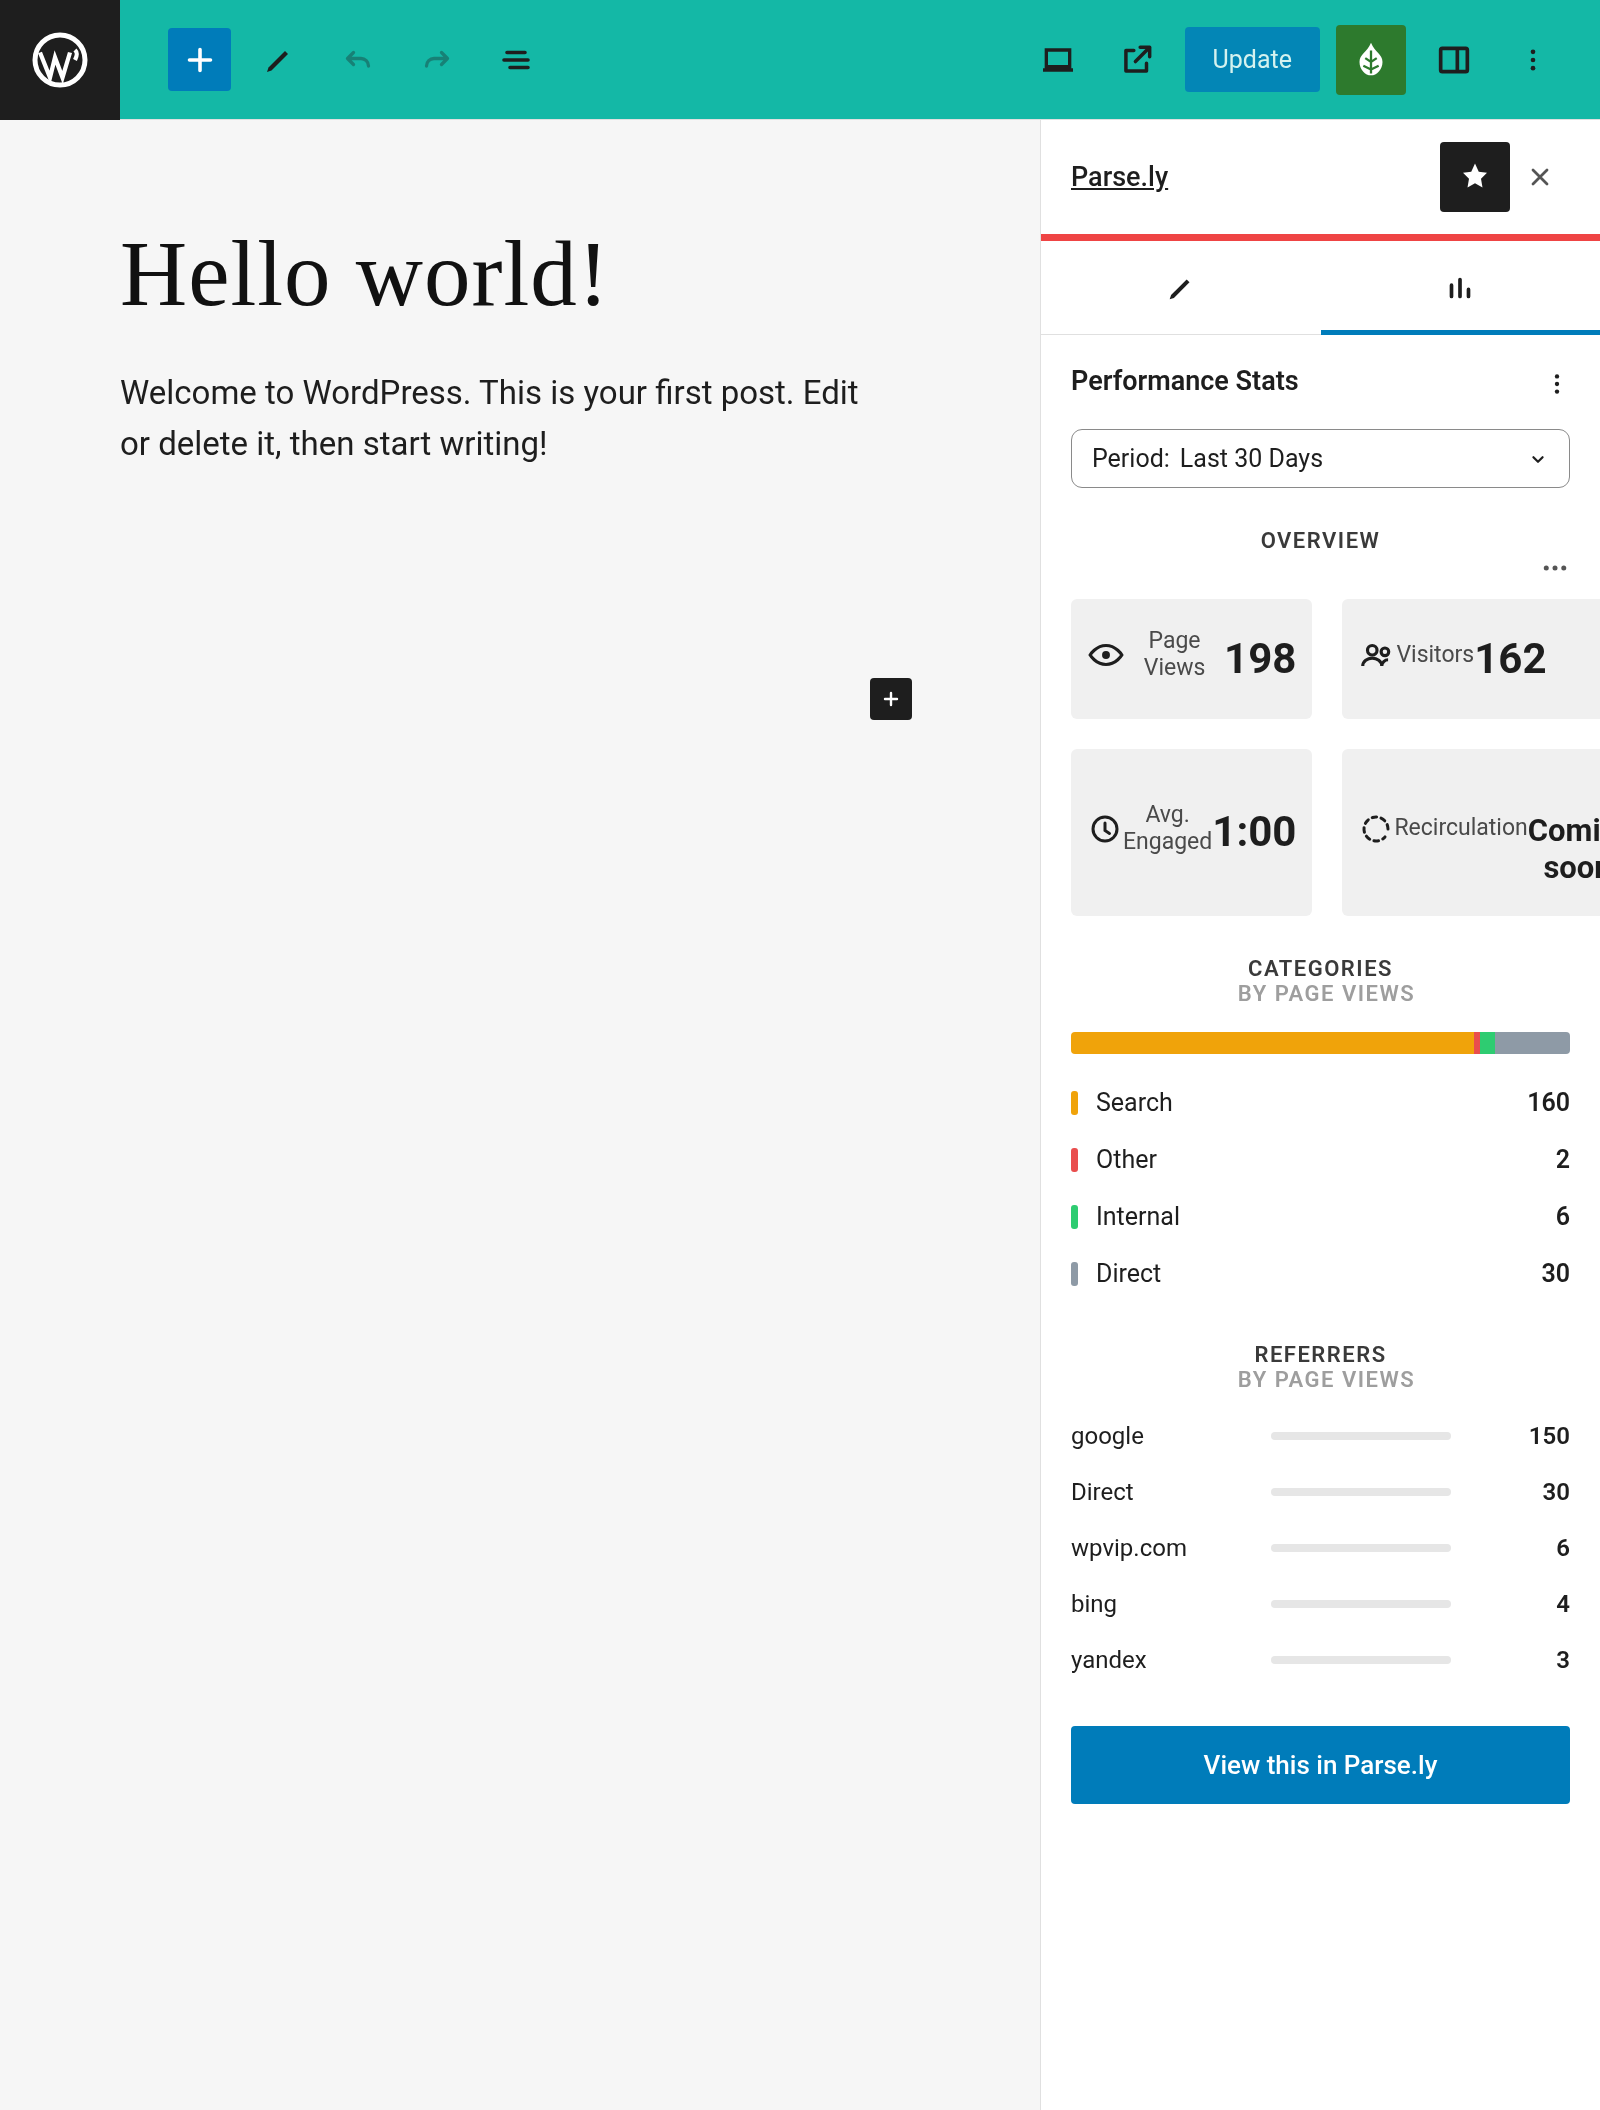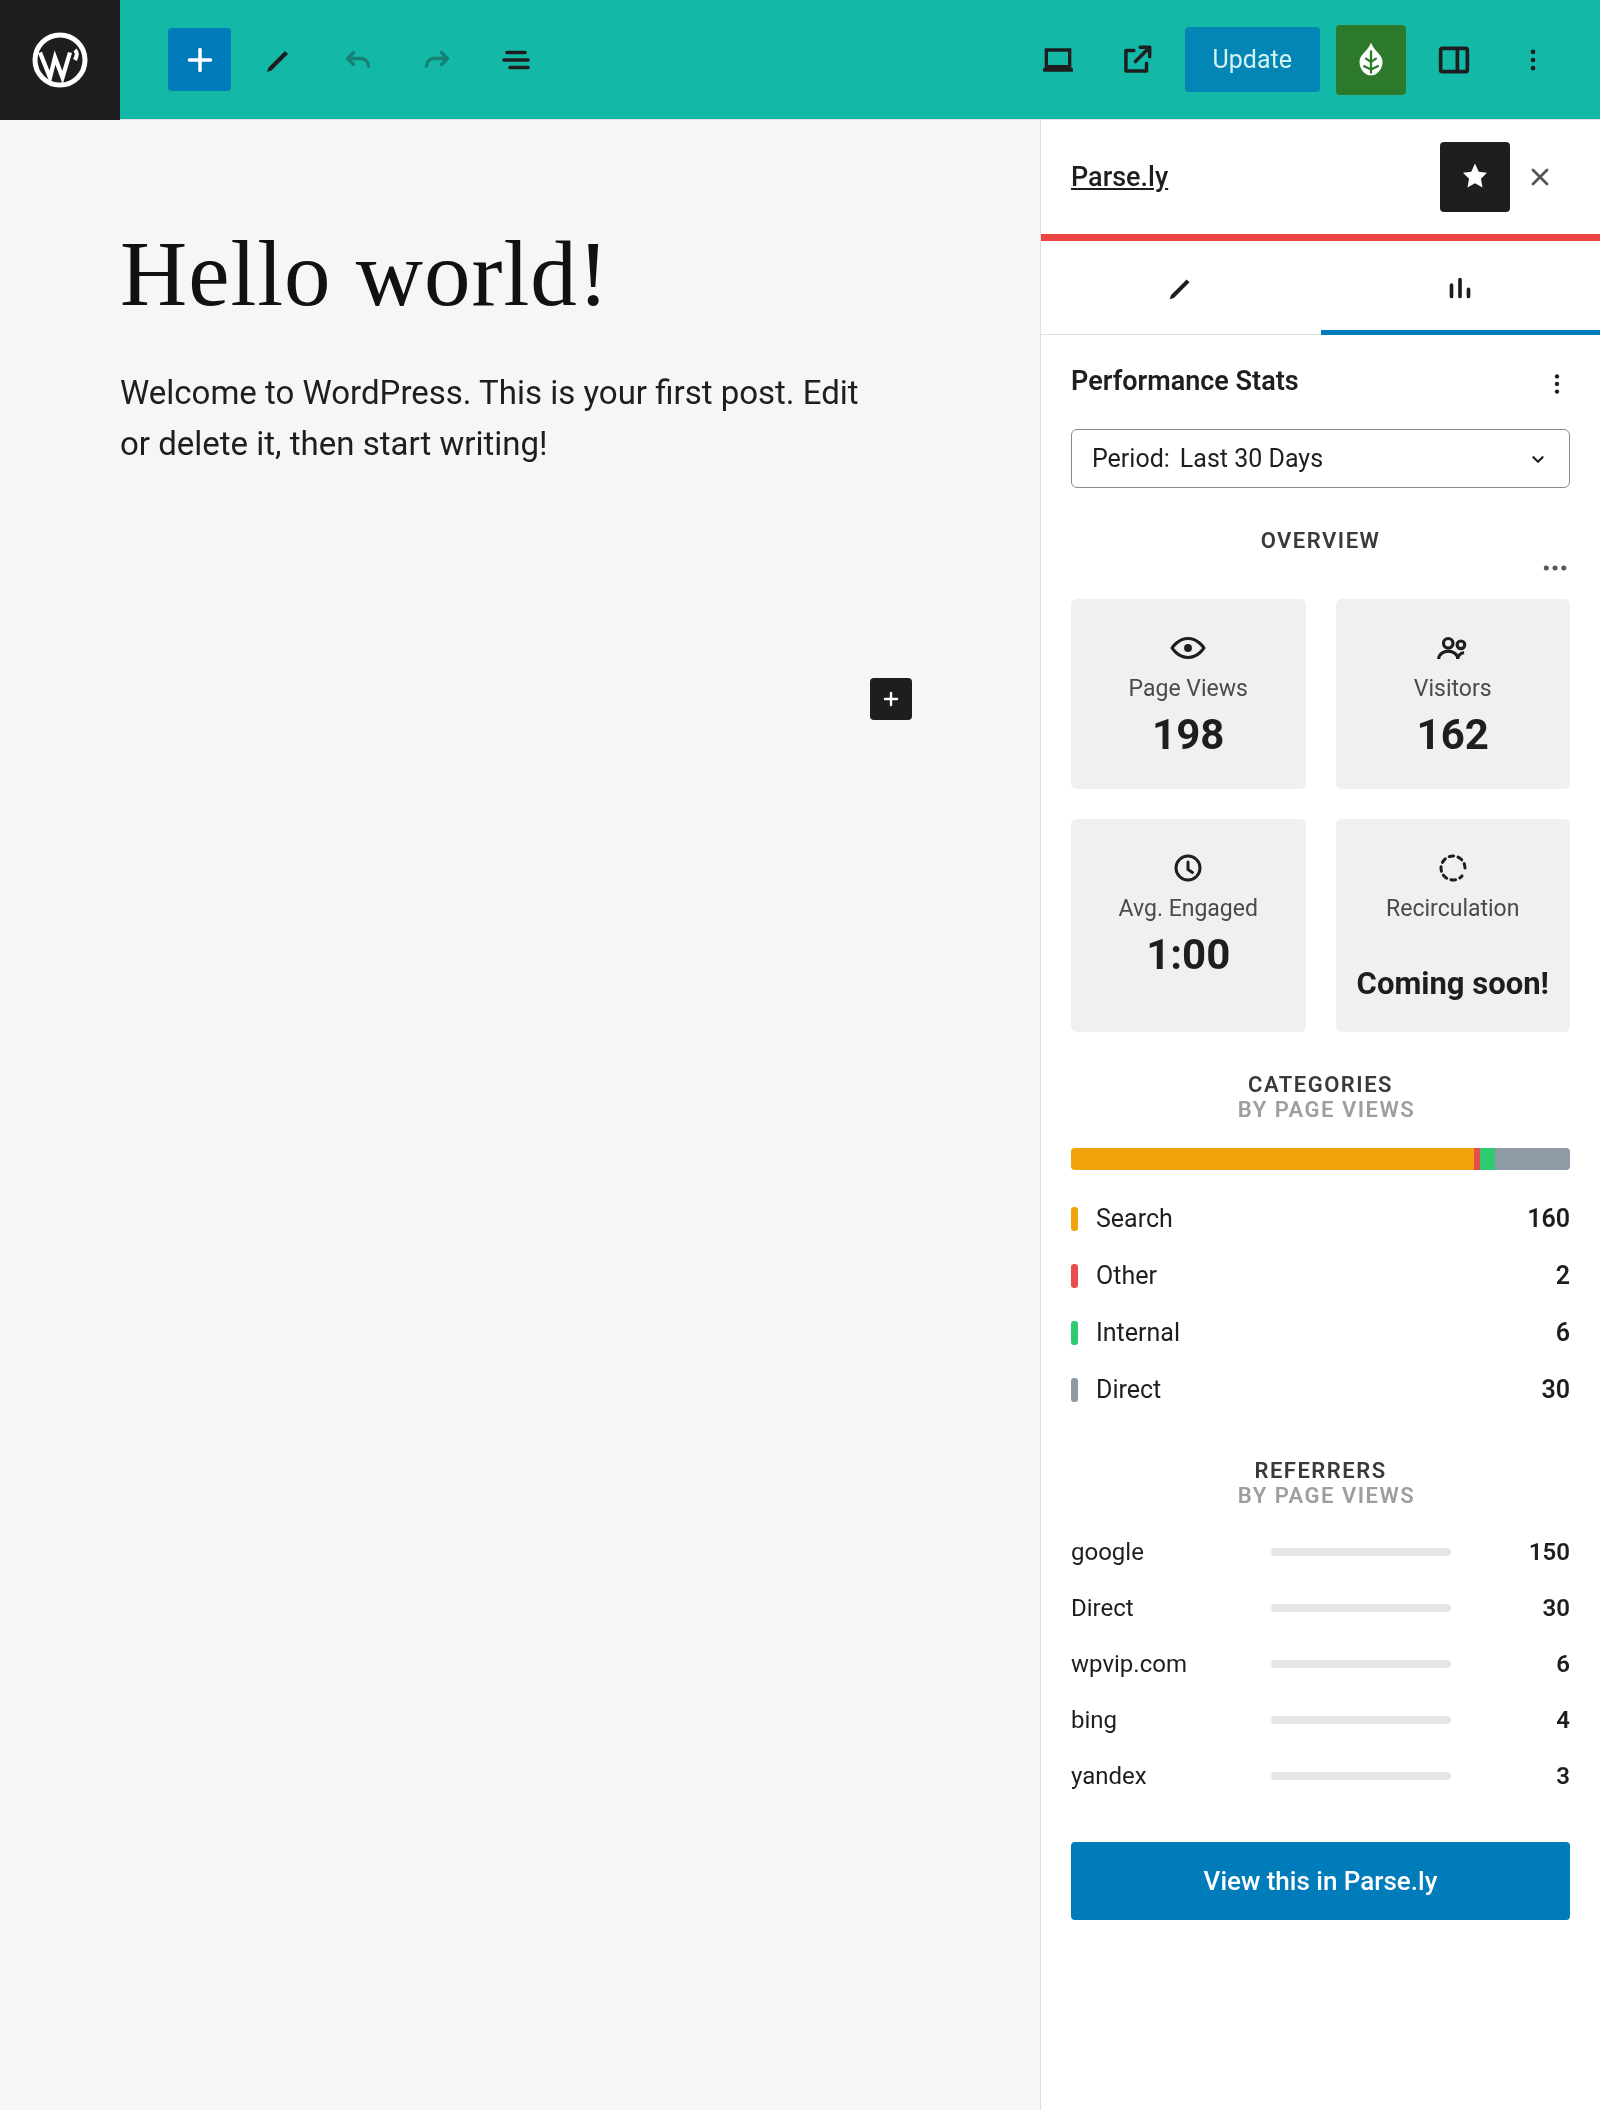--- a/index.html
+++ b/index.html
@@ -29,30 +29,30 @@
 .close-x { width: 60px; display: flex; align-items: center; justify-content: center; cursor: pointer; font-size: 34px; color: #555; }
 
 .sb-tabs { display: flex; height: 94px; border-bottom: 1px solid #e0e0e0; }
 .sb-tab { flex: 1; display: flex; align-items: center; justify-content: center; cursor: pointer; position: relative; }
 .sb-tab.active::after { content: ""; position: absolute; left: 0; right: 0; bottom: -1px; height: 5px; background: #007cba; }
 
 .sb-section { padding: 30px 30px 6px 30px; }
 .sb-sec-head { display: flex; align-items: flex-end; justify-content: space-between; }
 .sb-sec-title { font-size: 27px; font-weight: 600; }
 
-.period-select { margin: 26px 30px 0; border: 1.5px solid #8a8a8a; border-radius: 6px; padding: 14px 20px; display: flex; align-items: center; font-size: 25px; cursor: pointer; }
+.period-select { margin: 26px 30px 0; border: 1.5px solid #8a8a8a; border-radius: 11px; padding: 14px 20px; display: flex; align-items: center; font-size: 25px; cursor: pointer; }
 .period-select .chev { margin-left: auto; }
 
 .sub-head { display: flex; align-items: center; padding: 40px 30px 16px; flex-direction: column; }
 .sub-head .lab { font-size: 22px; font-weight: 600; letter-spacing: 1.5px; color: #3a3a3a; text-transform: uppercase; }
 .sub-head .lab2 { font-size: 22px; font-weight: 600; letter-spacing: 1.5px; color: #9e9e9e; margin-left: 12px; text-transform: uppercase; }
 .sub-head .dots { margin-left: auto; cursor: pointer; }
 
 .cards { display: grid; grid-template-columns: 1fr 1fr; gap: 30px; padding: 0 30px; }
-.card { background: #f0f0f0; border-radius: 6px; padding: 28px 16px 30px; display: flex; flex-direction: column; align-items: center; }
+.card { background: #f0f0f0; border-radius: 6px; padding: 28px 16px 30px; display: flex; align-items: center; }
 .card .ic { height: 42px; display: flex; align-items: center; justify-content: center; margin-bottom: 6px; }
 .card .lbl { font-size: 23px; color: #4a4a4a; margin-bottom: 8px; text-align: center; }
 .card .val { font-size: 42px; font-weight: 700; color: #1e1e1e; text-align: center; }
 
 .bar-row { height: 22px; margin: 10px 30px 20px; display: flex; border-radius: 4px; overflow: hidden; }
 .bar-seg { height: 100%; }
 
 .cat-item { display: flex; align-items: center; padding: 14px 30px; font-size: 25px; }
 .cat-item .chip { width: 7px; height: 24px; border-radius: 3px; margin-right: 18px; }
 .cat-item .val { margin-left: auto; font-weight: 600; color: #1e1e1e; }

